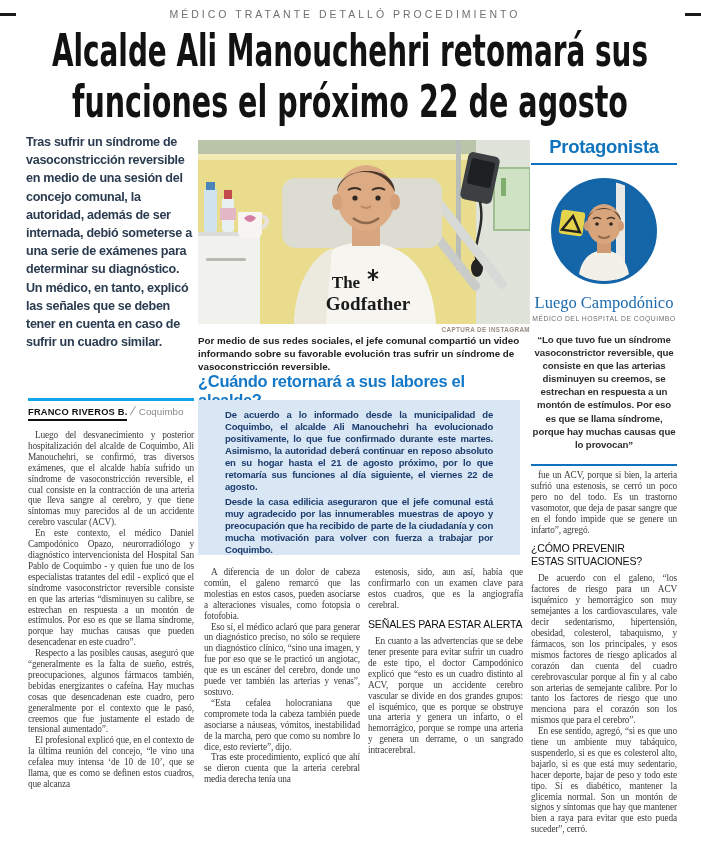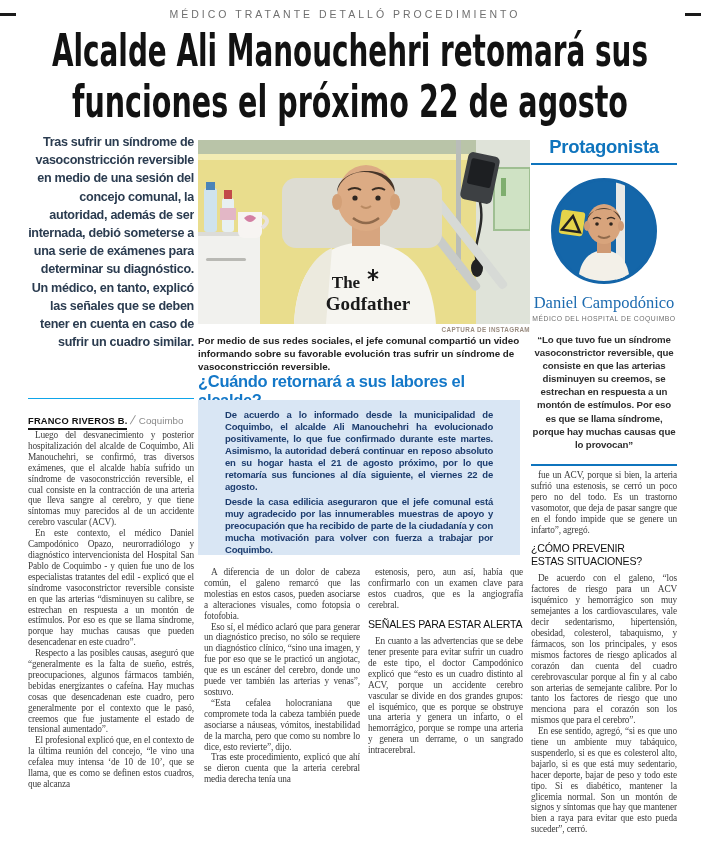--- a/index.html
+++ b/index.html
@@ -22,27 +22,27 @@
   .edge-dash.right { right:0; }
   .headline-svg { top:22px; left:0; }
   .headline-svg text {
     font-family:"DejaVu Sans","Liberation Sans",sans-serif;
     font-weight:bold; fill:#121212; font-stretch:condensed;
   }
 
   
   .lead {
     top:133px; left:26px; width:168px; height:258px;
-    text-align:right; color:#2b3c50; font-weight:bold;
+    text-align:left; color:#2b3c50; font-weight:bold;
     font-size:12.6px; line-height:18.2px; letter-spacing:-0.3px;
     font-stretch:condensed; overflow:hidden;
   }
 
   
-  .byline { top:398px; left:28px; width:166px; border-top:1px solid #0ea5e9; padding-top:14px; }
+  .byline { top:398px; left:28px; width:166px; border-top:3px solid #0ea5e9; padding-top:3px; }
   .byline-inner { display:flex; align-items:baseline; gap:4px; }
   .byline-author {
     font-size:9.3px; font-weight:bold; color:#111;
     border-bottom:2px solid #111; padding-bottom:2px; letter-spacing:0.2px;
   }
   .byline-slash { color:#8a8a8a; font-size:12px; transform:skewX(-18deg); }
   .byline-location { font-size:9.8px; color:#8a8a8a; }
 
   
   .bodycol {
@@ -228,42 +228,42 @@
           <path d="M33 40 C 33 24, 67 24, 67 40 C 62 30, 56 27, 50 27 C 43 27, 36 31, 33 40 Z" fill="#4c3b2e"></path>
           <ellipse cx="33" cy="45" rx="3" ry="5" fill="#cf9a74"></ellipse>
           <ellipse cx="67" cy="45" rx="3" ry="5" fill="#cf9a74"></ellipse>
           <circle cx="43" cy="43" r="1.8" fill="#2c241e"></circle>
           <circle cx="57" cy="43" r="1.8" fill="#2c241e"></circle>
           <path d="M39 38 q4 -3 8 0 M53 38 q4 -3 8 0" stroke="#3a2d23" stroke-width="1.5" fill="none"></path>
           <path d="M44 55 q6 4 12 0" stroke="#8f6a4c" stroke-width="1.8" fill="none"></path>
         </svg>
       </div>
     </div>
-    <div class="sb-name">Daniel Campodónico</div>
+    <div class="sb-name">Luego Campodónico</div>
     <div class="sb-role">MÉDICO DEL HOSPITAL DE COQUIMBO</div>
     <div class="sb-quote">“Lo que tuvo fue un síndrome vasoconstrictor reversible, que consiste en que las arterias disminuyen su creemos, se estrechan en respuesta a un montón de estímulos. Por eso es que se llama síndrome, porque hay muchas causas que lo provocan”</div>
     <div class="sidebar-rule bottom"></div>
   </div>
 
   <div class="abs bodycol col1">
     <p>Luego del desvanecimiento y posterior hospitalización del alcalde de Coquimbo, Ali Manouchehri, se confirmó, tras diversos exámenes, que el alcalde había sufrido un síndrome de vasoconstricción reversible, el cual consiste en la contracción de una arteria que lleva sangre al cerebro, y que tiene síntomas muy parecidos al de un accidente cerebro vascular (ACV).</p>
     <p>En este contexto, el médico Daniel Campodónico Opazo, neurorradiólogo y diagnóstico intervencionista del Hospital San Pablo de Coquimbo - y quien fue uno de los especialistas tratantes del edil - explicó que el síndrome vasoconstrictor reversible consiste en que las arterias “disminuyen su calibre, se estrechan en respuesta a un montón de estímulos. Por eso es que se llama síndrome, porque hay muchas causas que pueden desencadenar en este cuadro”.</p>
     <p>Respecto a las posibles causas, aseguró que “generalmente es la falta de sueño, estrés, preocupaciones, algunos fármacos también, bebidas energizantes o cafeína. Hay muchas cosas que desencadenan este cuadro, pero generalmente por el contexto que le pasó, creemos que fue justamente el estado de tensional aumentado”.</p>
     <p>El profesional explicó que, en el contexto de la última reunión del concejo, “le vino una cefalea muy intensa ‘de 10 de 10’, que se llama, que es como se definen estos cuadros, que alcanza</p>
   </div>
 
   <div class="abs bodycol col2">
     <p>A diferencia de un dolor de cabeza común, el galeno remarcó que las molestias en estos casos, pueden asociarse a alteraciones visuales, como fotopsia o fotofobia.</p>
     <p>Eso sí, el médico aclaró que para generar un diagnóstico preciso, no sólo se requiere un diagnóstico clínico, “sino una imagen, y fue por eso que se le practicó un angiotac, que es un escáner del cerebro, donde uno puede ver también las arterias y venas”, sostuvo.</p>
     <p>“Esta cefalea holocraniana que compromete toda la cabeza también puede asociarse a náuseas, vómitos, inestabilidad de la marcha, pero que como su nombre lo dice, esto revierte”, dijo.</p>
     <p>Tras este procedimiento, explicó que ahí se dieron cuenta que la arteria cerebral media derecha tenía una</p>
   </div>
 
   <div class="abs bodycol col3">
-    <p>estenosis, pero, aun así, había que confirmarlo con un examen clave para estos cuadros, que es la angiografía cerebral.</p>
+    <p>estenosis, sido, aun así, había que confirmarlo con un examen clave para estos cuadros, que es la angiografía cerebral.</p>
     <div class="sec-head">SEÑALES PARA ESTAR ALERTA</div>
     <p>En cuanto a las advertencias que se debe tener presente para evitar sufrir un cuadro de este tipo, el doctor Campodónico explicó que “esto es un cuadro distinto al ACV, porque un accidente cerebro vascular se divide en dos grandes grupos: el isquémico, que es porque se obstruye una arteria y genera un infarto, o el hemorrágico, porque se rompe una arteria y genera un derrame, o un sangrado intracerebral.</p>
   </div>
 
   <div class="abs bodycol col4">
     <p>fue un ACV, porque si bien, la arteria sufrió una estenosis, se cerró un poco pero no del todo. Es un trastorno vasomotor, que deja de pasar sangre que en el fondo impide que se genere un infarto”, agregó.</p>
     <div class="sec-head">
       <span style="display:block">¿CÓMO PREVENIR</span>
       <span style="display:block">ESTAS SITUACIONES?</span>
     </div>

